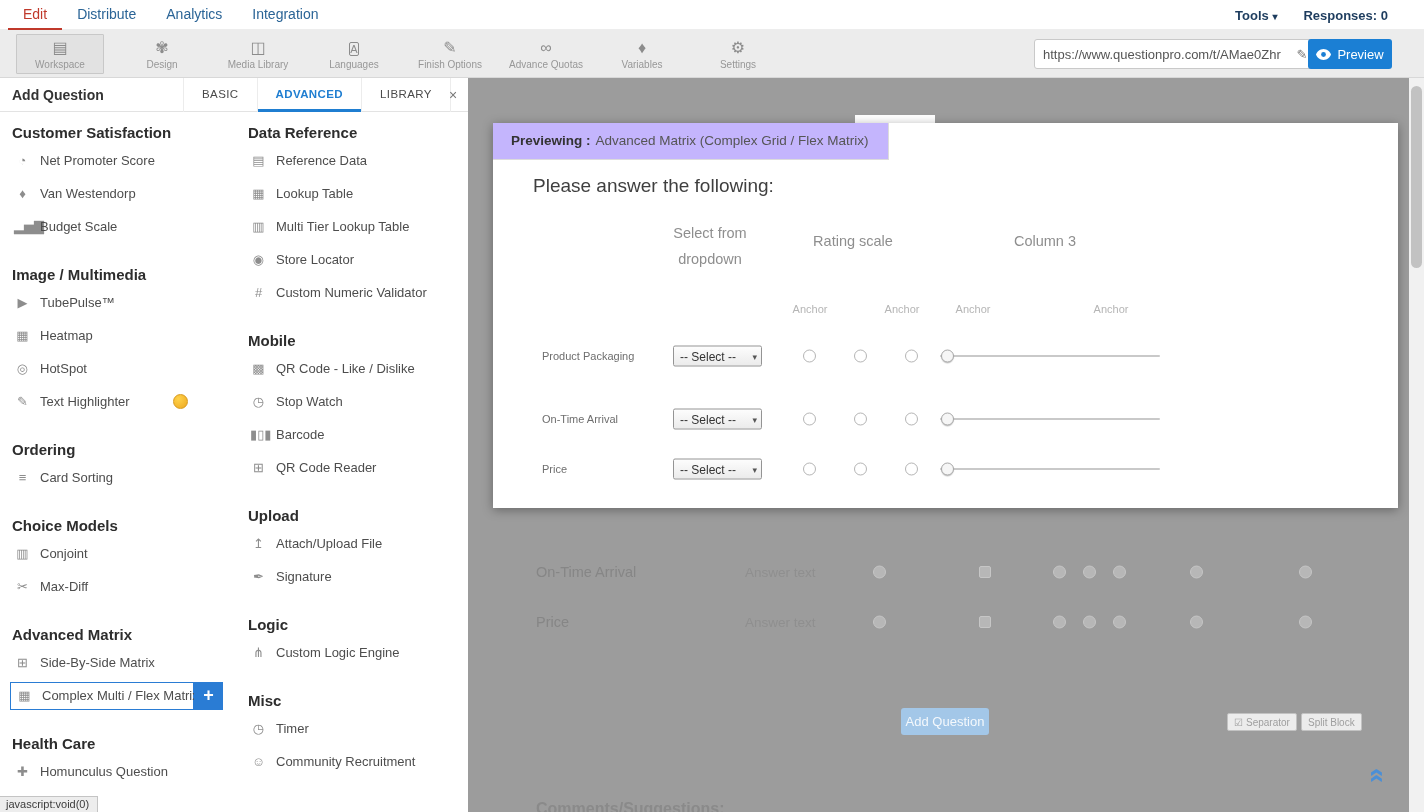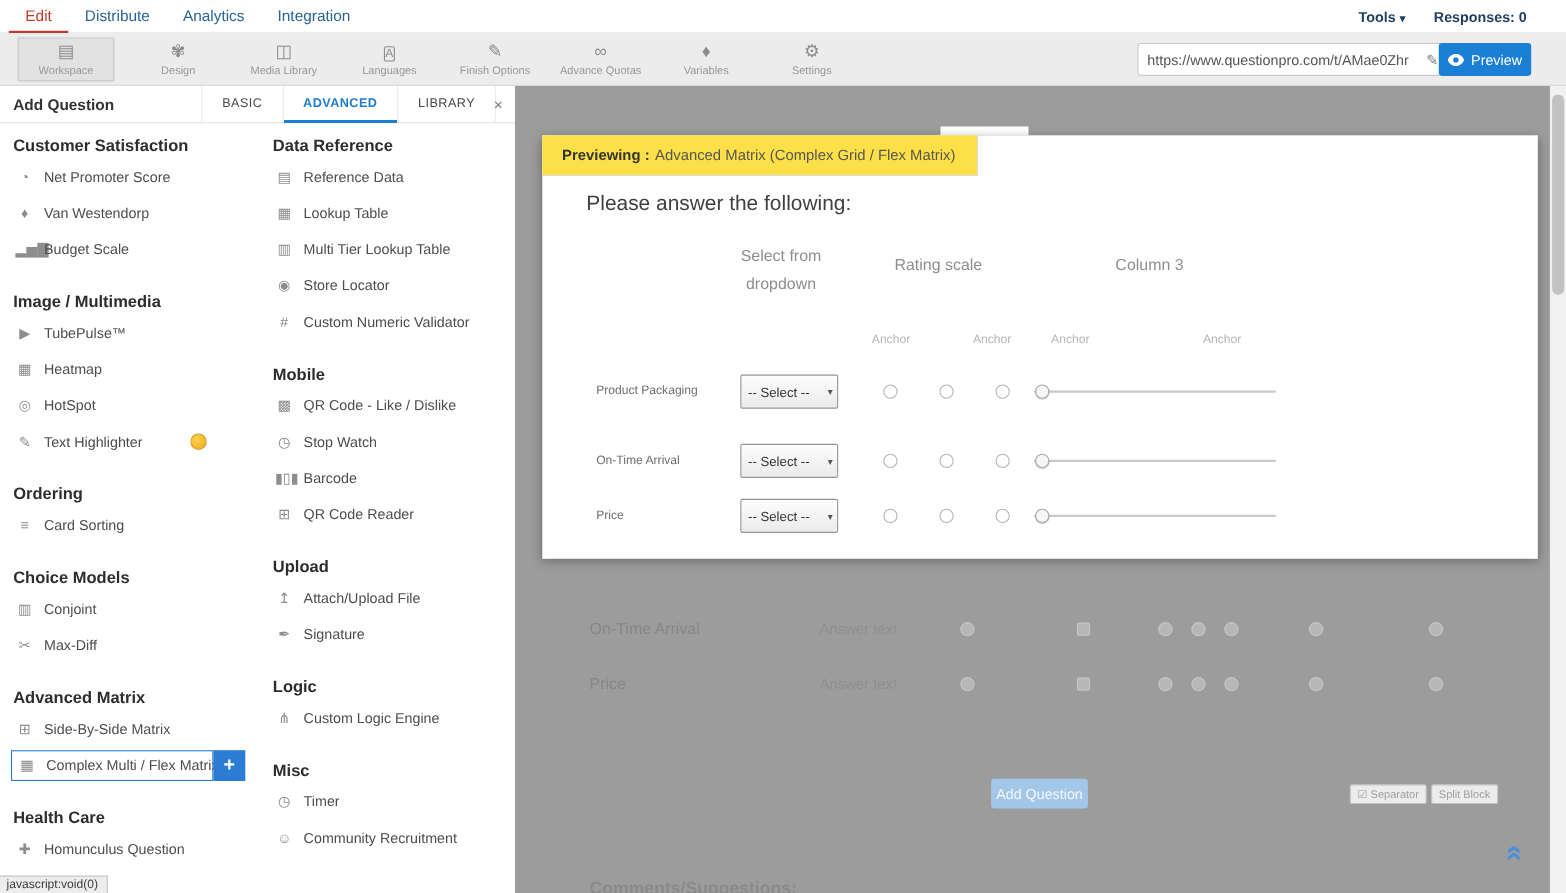--- a/index.html
+++ b/index.html
@@ -67,35 +67,35 @@
   .sep-check { font-size:10px; color:#9e9e9e; }
   .chevrons { position:absolute; left:902px; top:684px; font-size:27px; font-weight:bold; color:#4b8fd6; transform:rotate(90deg); cursor:pointer; line-height:1; }
   .comments { position:absolute; left:68px; top:722px; font-size:16px; font-weight:bold; color:#8a8a8a; }
 
   
   .scrollbar { position:absolute; right:0; top:0; width:15px; height:100%; background:#f1f1f1; z-index:20; }
   .thumb { position:absolute; left:2px; top:8px; width:11px; height:182px; background:#c2c2c2; border-radius:6px; }
 
   
   .card { position:absolute; left:25px; top:45px; width:905px; height:385px; background:#fff; box-shadow:0 2px 10px rgba(0,0,0,.35); z-index:5; }
-  .card-head { position:absolute; left:0; top:0; width:396px; height:37px; background:#fde047; border-right:1px solid #dcdcdc; border-bottom:1px solid #dcdcdc; line-height:36px; padding-left:18px; font-size:13.5px; color:#555; white-space:nowrap; }
+  .card-head { position:absolute; left:0; top:0; width:396px; height:37px; background:#c4b5fd; border-right:1px solid #dcdcdc; border-bottom:1px solid #dcdcdc; line-height:36px; padding-left:18px; font-size:13.5px; color:#555; white-space:nowrap; }
   .card-head b { color:#333; }
   .card-head .hv { margin-left:5px; }
   .qtitle { position:absolute; left:40px; top:52px; font-size:19px; color:#3f3f3f; }
   .colh { position:absolute; font-size:14.5px; color:#8e8e8e; text-align:center; }
   .colh1 { left:157px; top:97px; width:120px; line-height:26px; }
   .colh2 { left:300px; top:110px; width:120px; }
   .colh3 { left:492px; top:110px; width:120px; }
   .anchor { position:absolute; top:180px; width:64px; text-align:center; font-size:11px; color:#b5b5b5; }
   .a1{left:285px} .a2{left:377px} .a3{left:448px} .a4{left:586px}
   .prow { position:absolute; left:0; width:100%; height:0; }
   .row1{top:233px} .row2{top:296px} .row3{top:346px}
   .prow > * { position:absolute; transform:translateY(-50%); }
   .rlabel { left:49px; width:112px; font-size:11px; color:#6e6e6e; line-height:21px; }
-  .dd { left:180px; width:89px; height:31px; border:1px solid #949494; border-radius:2px; background:linear-gradient(#fdfdfd,#ebebeb); display:flex; align-items:center; justify-content:space-between; padding:0 4px 0 6px; font-size:12px; color:#333; cursor:pointer; }
+  .dd { left:180px; width:89px; height:21px; border:1px solid #949494; border-radius:2px; background:linear-gradient(#fdfdfd,#ebebeb); display:flex; align-items:center; justify-content:space-between; padding:0 4px 0 6px; font-size:12px; color:#333; cursor:pointer; }
   .ddcaret { font-size:9px; color:#555; }
   .radio { width:13px; height:13px; border:1px solid #b5b5b5; border-radius:50%; background:#fff; cursor:pointer; }
   .r1{left:310px} .r2{left:361px} .r3{left:412px}
   .track { left:447px; width:220px; height:2px; background:#c9c9c9; border-radius:1px; cursor:pointer; }
   .handle { left:448px; width:13px; height:13px; border:1px solid #a8a8a8; border-radius:50%; background:#f6f6f6; box-shadow:0 1px 1px rgba(0,0,0,.2); cursor:pointer; }
 
   
   .statusbar { position:absolute; left:0; bottom:0; background:#ededed; border:1px solid #c4c4c4; border-left:none; border-bottom:none; font-size:11px; color:#3c3c3c; padding:1px 8px 2px 6px; z-index:50; }
 </style>
 </head>

